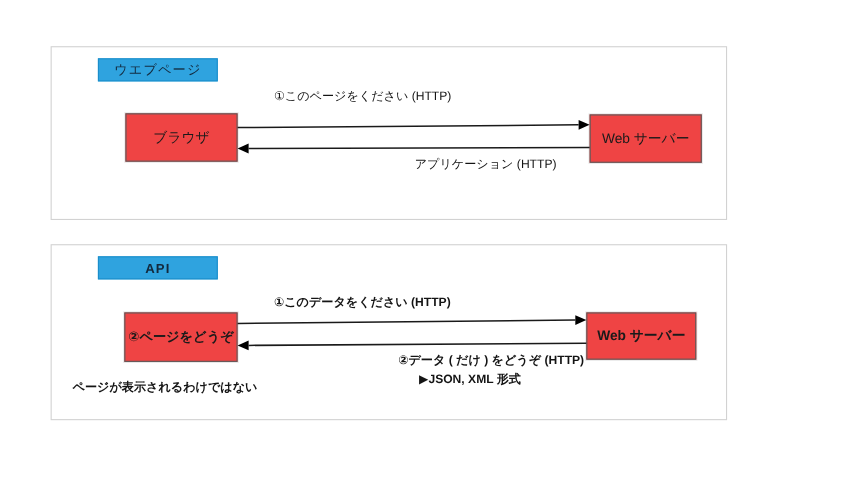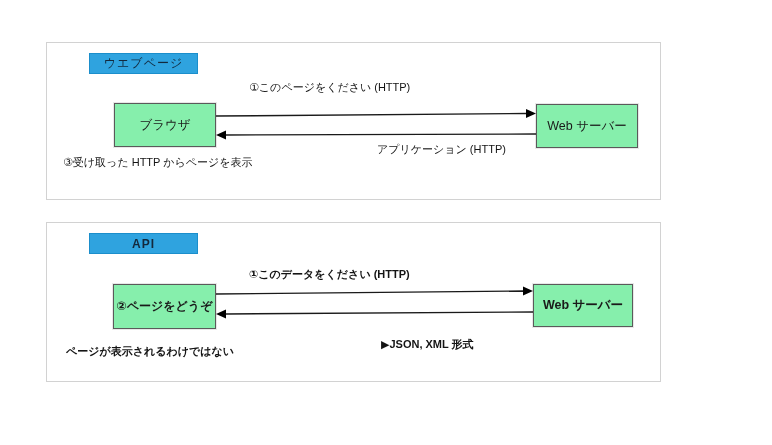--- a/index.html
+++ b/index.html
@@ -30,21 +30,21 @@
     width:109px; height:21px;
     background:var(--accent, #2fa3df);
     border:1px solid #1b8ecb;
     display:flex; align-items:center; justify-content:center;
     font-size:12px;
     color:#13293d;
     letter-spacing:1px;
   }
   .node {
     position:absolute;
-    background:#86efac;
+    background:#ef4444;
     border:1px solid #5a5a5a;
     box-shadow:0 0 0 1px #e8e8e8;
     display:flex; align-items:center; justify-content:center;
     font-size:12.5px;
     white-space:nowrap;
   }
   .arrow-layer {
     position:absolute; left:0; top:0;
     pointer-events:none;
   }
@@ -78,21 +78,20 @@
       <g>
         <line x1="489" y1="91" x2="179" y2="92" stroke="#1a1a1a" stroke-width="1.4"></line>
         <polygon points="179,87.5 169,92 179,96.5" fill="#000"></polygon>
       </g>
     </svg>
 
     <div class="lbl" style="left:202px; top:37px;">①このページをください (HTTP)</div>
 
     <div class="lbl" style="left:330px; top:99px;">アプリケーション (HTTP)</div>
 
-    <div class="lbl" style="left:16px; top:112px;">③受け取った HTTP からページを表示</div>
   </div>
 
   <div class="panel panel-api">
 
     <div class="badge">API</div>
 
     <div class="node" style="left:66px; top:61px; width:103px; height:45px; font-size:12px;">②ページをどうぞ</div>
 
     <div class="node" style="left:486px; top:61px; width:100px; height:43px;">Web サーバー</div>
 
@@ -104,19 +103,20 @@
       </g>
 
       <g>
         <line x1="486" y1="89" x2="179" y2="91" stroke="#1a1a1a" stroke-width="1.4"></line>
         <polygon points="179,86.5 169,91 179,95.5" fill="#000"></polygon>
       </g>
     </svg>
 
     <div class="lbl" style="left:202px; top:44px;">①このデータをください (HTTP)</div>
 
+    <div class="lbl" style="left:315px; top:97px;">②データ ( だけ ) をどうぞ (HTTP)</div>
 
     <div class="lbl" style="left:334px; top:114px;">▶JSON, XML 形式</div>
 
     <div class="lbl" style="left:19px; top:121px;">ページが表示されるわけではない</div>
   </div>
 
 </div>
 
 </body></html>

